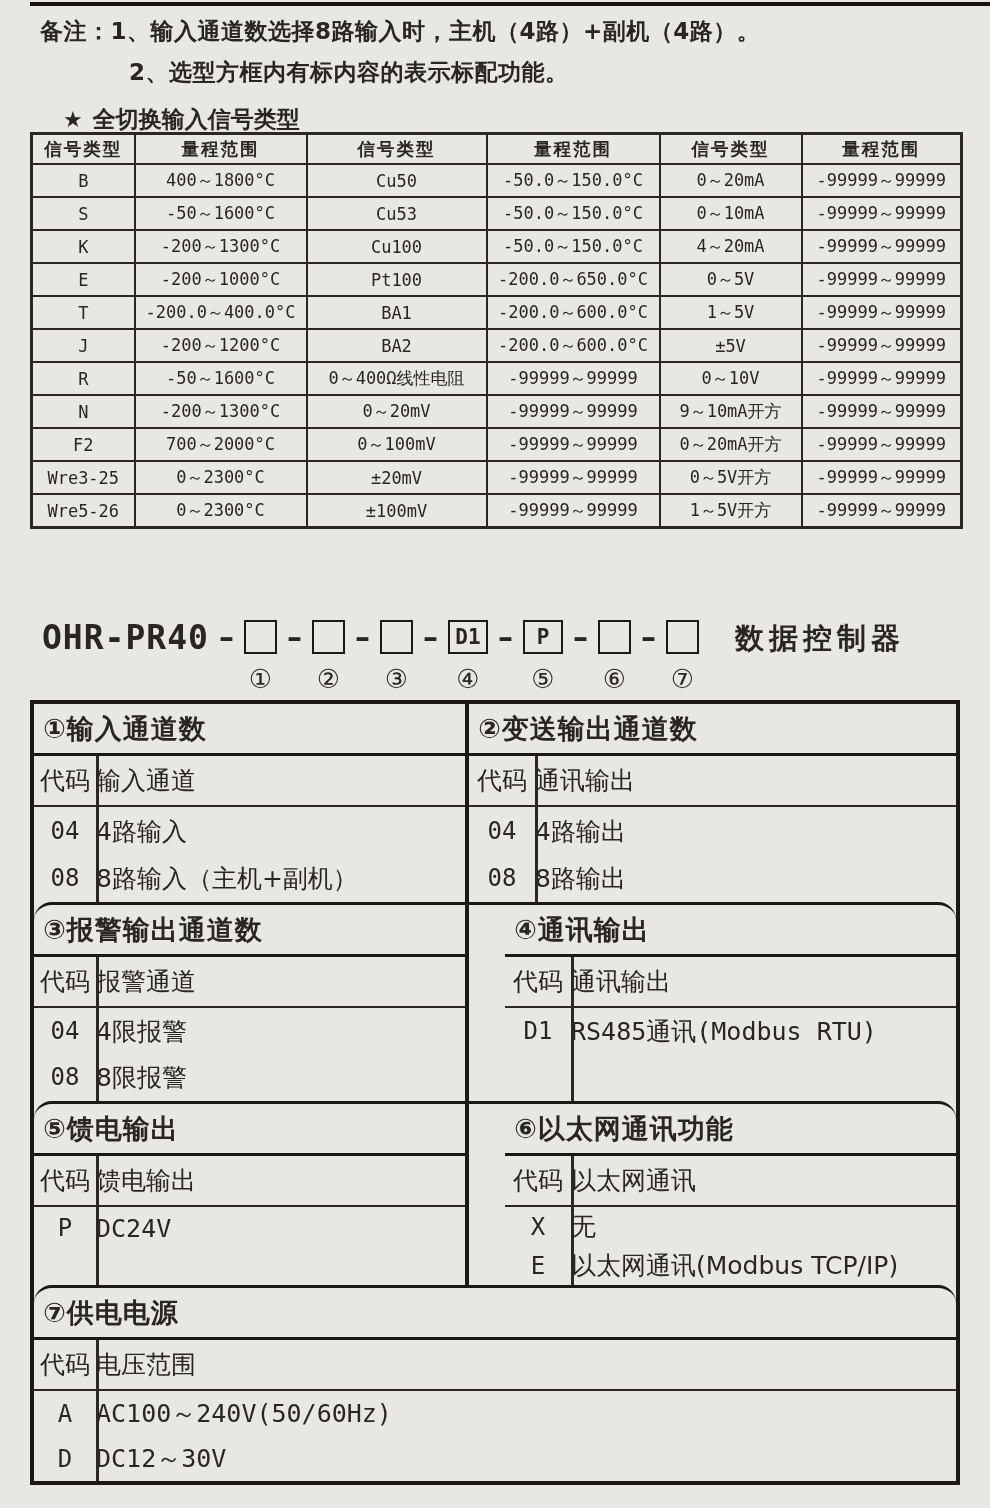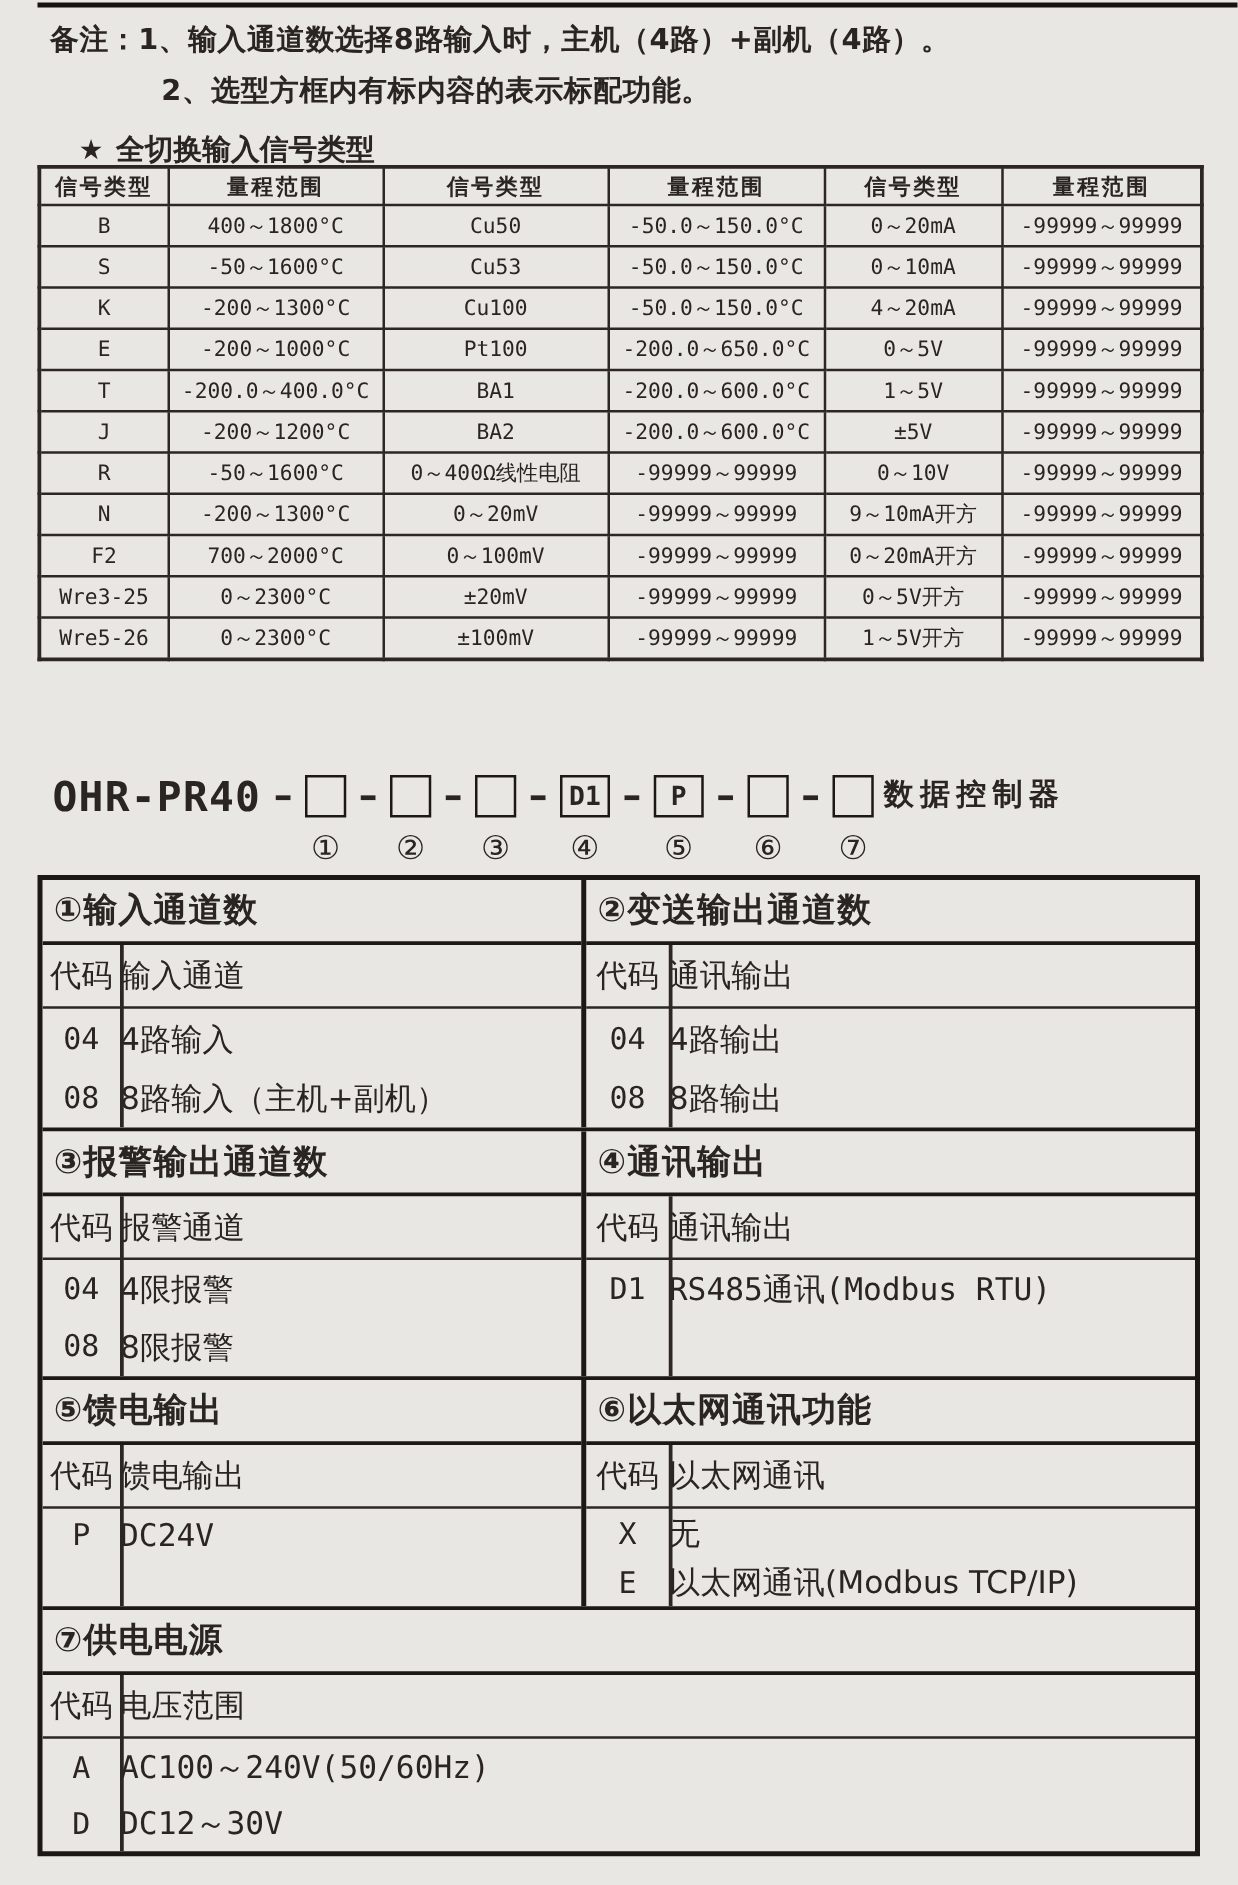--- a/index.html
+++ b/index.html
@@ -39,29 +39,29 @@
   .oc-prefix{font-size:33px;font-weight:700;line-height:44px;letter-spacing:1px;}
   .oc-dash{font-size:30px;font-weight:700;line-height:42px;margin:0 10px;}
   .oc-slot{display:flex;flex-direction:column;align-items:center;}
   .oc-box{
     width:33px;height:34px;margin-top:4px;border:2.5px solid #1c1815;box-sizing:border-box;
     display:flex;align-items:center;justify-content:center;
     font-size:21px;font-weight:700;background:transparent;
   }
   .oc-slot.filled .oc-box{width:40px;}
   .oc-num{margin-top:12px;font-size:26px;line-height:26px;}
-  .oc-suffix{font-size:24px;font-weight:700;line-height:44px;margin-left:8px;letter-spacing:5px;font-family:Liberation Mono, monospace;}
+  .oc-suffix{font-size:29px;font-weight:700;line-height:44px;margin-left:36px;letter-spacing:5px;}
 
   
   .seltable{
     position:absolute;left:30px;top:700px;width:930px;box-sizing:border-box;
     border:4px solid #1c1815;background:#e9e7e4;
   }
-  .band{display:flex;overflow:hidden;}
-  .band + .band{border-top:3.5px solid #1c1815;}
+  .band{display:flex;overflow:hidden;border-radius:18px;}
+  .band + .band{border-top:3.5px solid #1c1815;gap:36px;}
   .b1{height:198px;} .b2{height:196px;} .b3{height:181px;} .b4{height:193px;}
   .panel-l{width:431px;border-right:4px solid #1c1815;box-sizing:content-box;}
   .panel-r{flex:1;}
   .panel-f{width:100%;}
 
   .sec-header{
     height:49px;line-height:49px;border-bottom:3px solid #1c1815;
     font-size:27px;font-weight:700;padding-left:9px;letter-spacing:1px;white-space:nowrap;overflow:hidden;
   }
   .sec-body{position:relative;height:calc(100% - 52px);}

